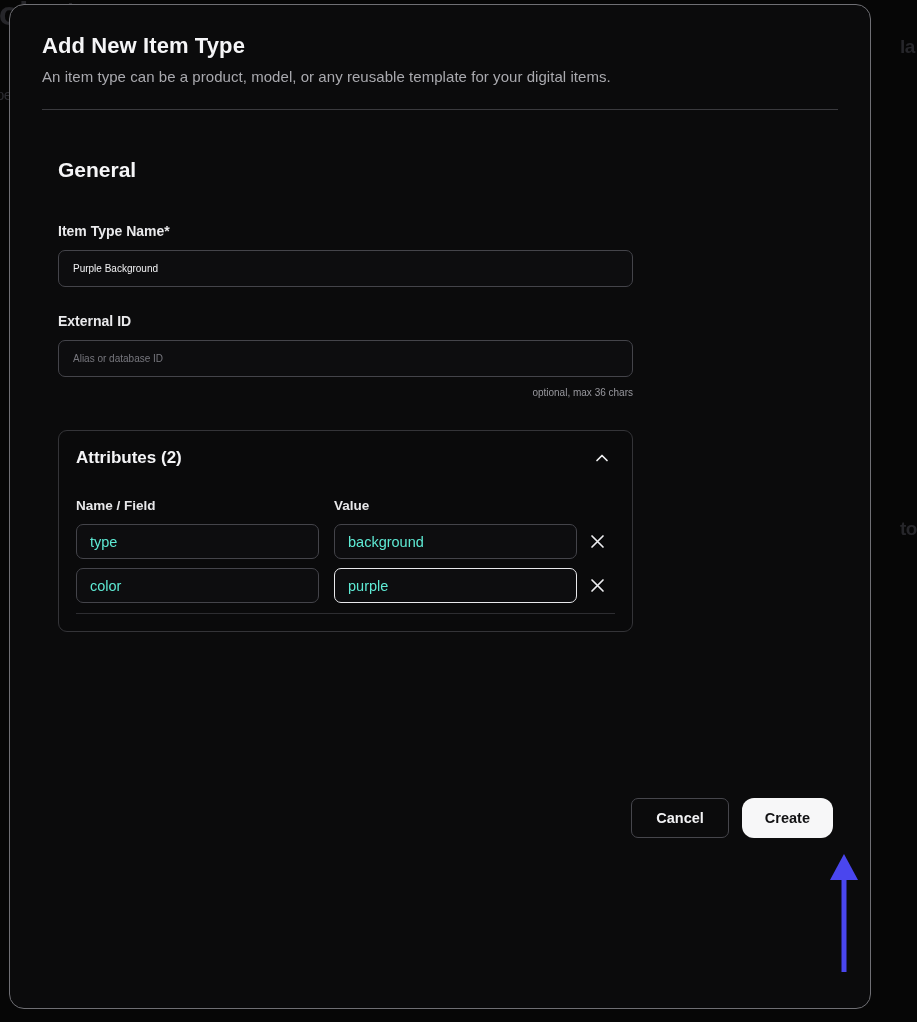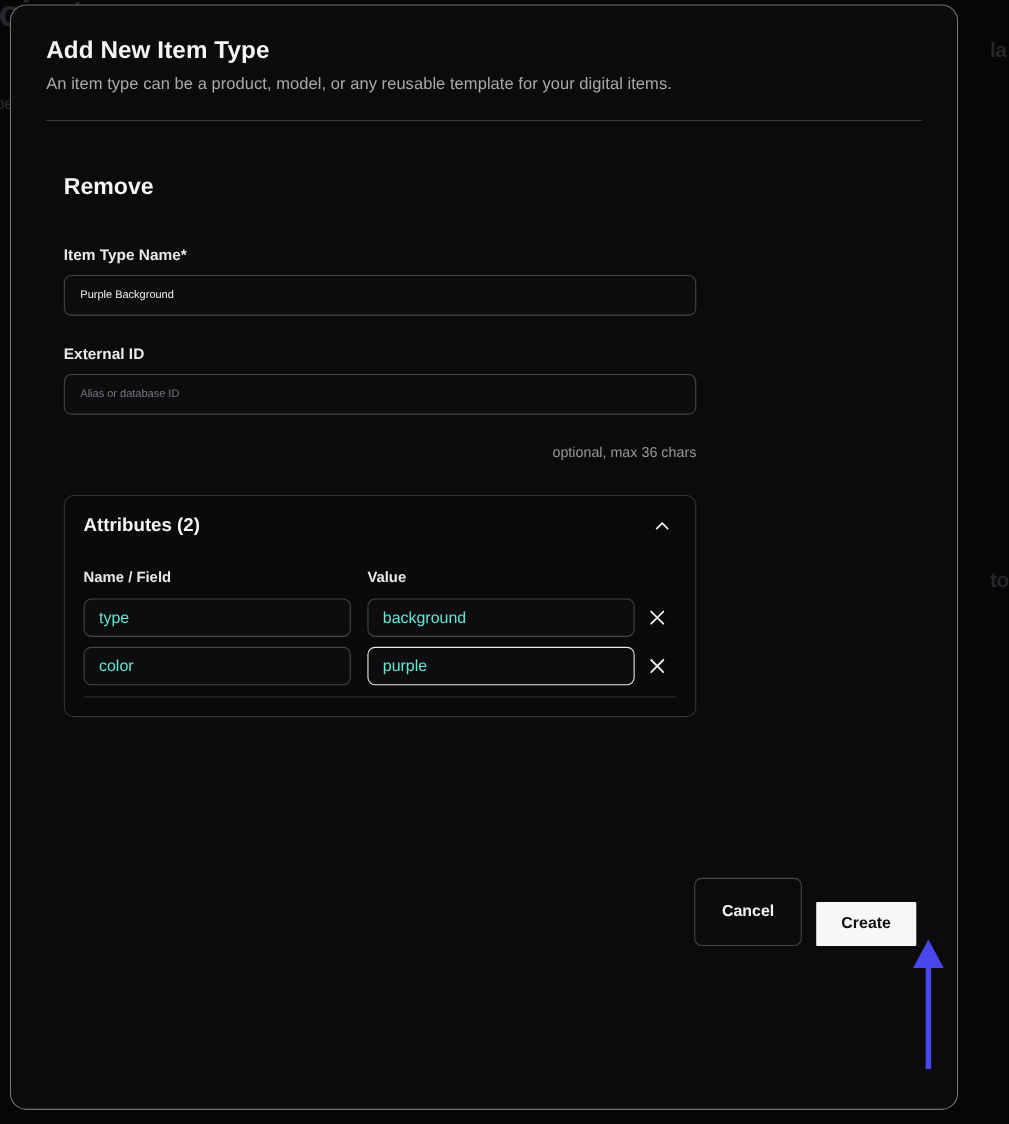--- a/index.html
+++ b/index.html
@@ -143,23 +143,23 @@
     color: #f1f1f3;
     font-size: 10px;
     font-family: inherit;
     outline: none;
   }
   .text-input::placeholder { color: #77777e; }
   #field-group-external-id { margin-top: 26px; }
   #external-id-hint {
     width: 575px;
     text-align: right;
-    font-size: 13px;
+    font-size: 10px;
     color: #98989e;
-    margin-top: 26px;
+    margin-top: 10px;
   }
 
   
   #attributes-panel {
     margin-top: 32px;
     width: 575px;
     box-sizing: border-box;
     background: #0a0a0b;
     border: 1px solid #343438;
     border-radius: 9px;
@@ -267,23 +267,22 @@
     cursor: pointer;
   }
   #create-button {
     padding: 12px 23px;
     background: #f7f7f8;
     color: #111113;
     font-size: 14.5px;
     font-weight: 700;
     font-family: inherit;
     border: none;
-    border-radius: 1px;
-    cursor: pointer;
-    margin-top: 22px;
+    border-radius: 12px;
+    cursor: pointer;
   }
 
   
   #annotation-arrow {
     position: absolute;
     left: 816px;
     top: 845px;
     width: 36px;
     height: 122px;
     pointer-events: none;
@@ -304,21 +303,21 @@
     <div id="modal-header">
       <h1 id="dialog-title">Add New Item Type</h1>
       <p id="dialog-subtitle">An item type can be a product, model, or any reusable template for your digital items.</p>
     </div>
     <div id="header-divider"></div>
 
     <div id="modal-body">
 
 
       <div id="general-column">
-        <h2 id="general-heading">Remove</h2>
+        <h2 id="general-heading">General</h2>
 
         <div>
           <label class="field-label">Item Type Name*</label>
           <input class="text-input" type="text" value="Purple Background" style="">
         </div>
 
         <div id="field-group-external-id">
           <label class="field-label">External ID</label>
           <input class="text-input" type="text" placeholder="Alias or database ID" style="">
           <div id="external-id-hint">optional, max 36 chars</div>

